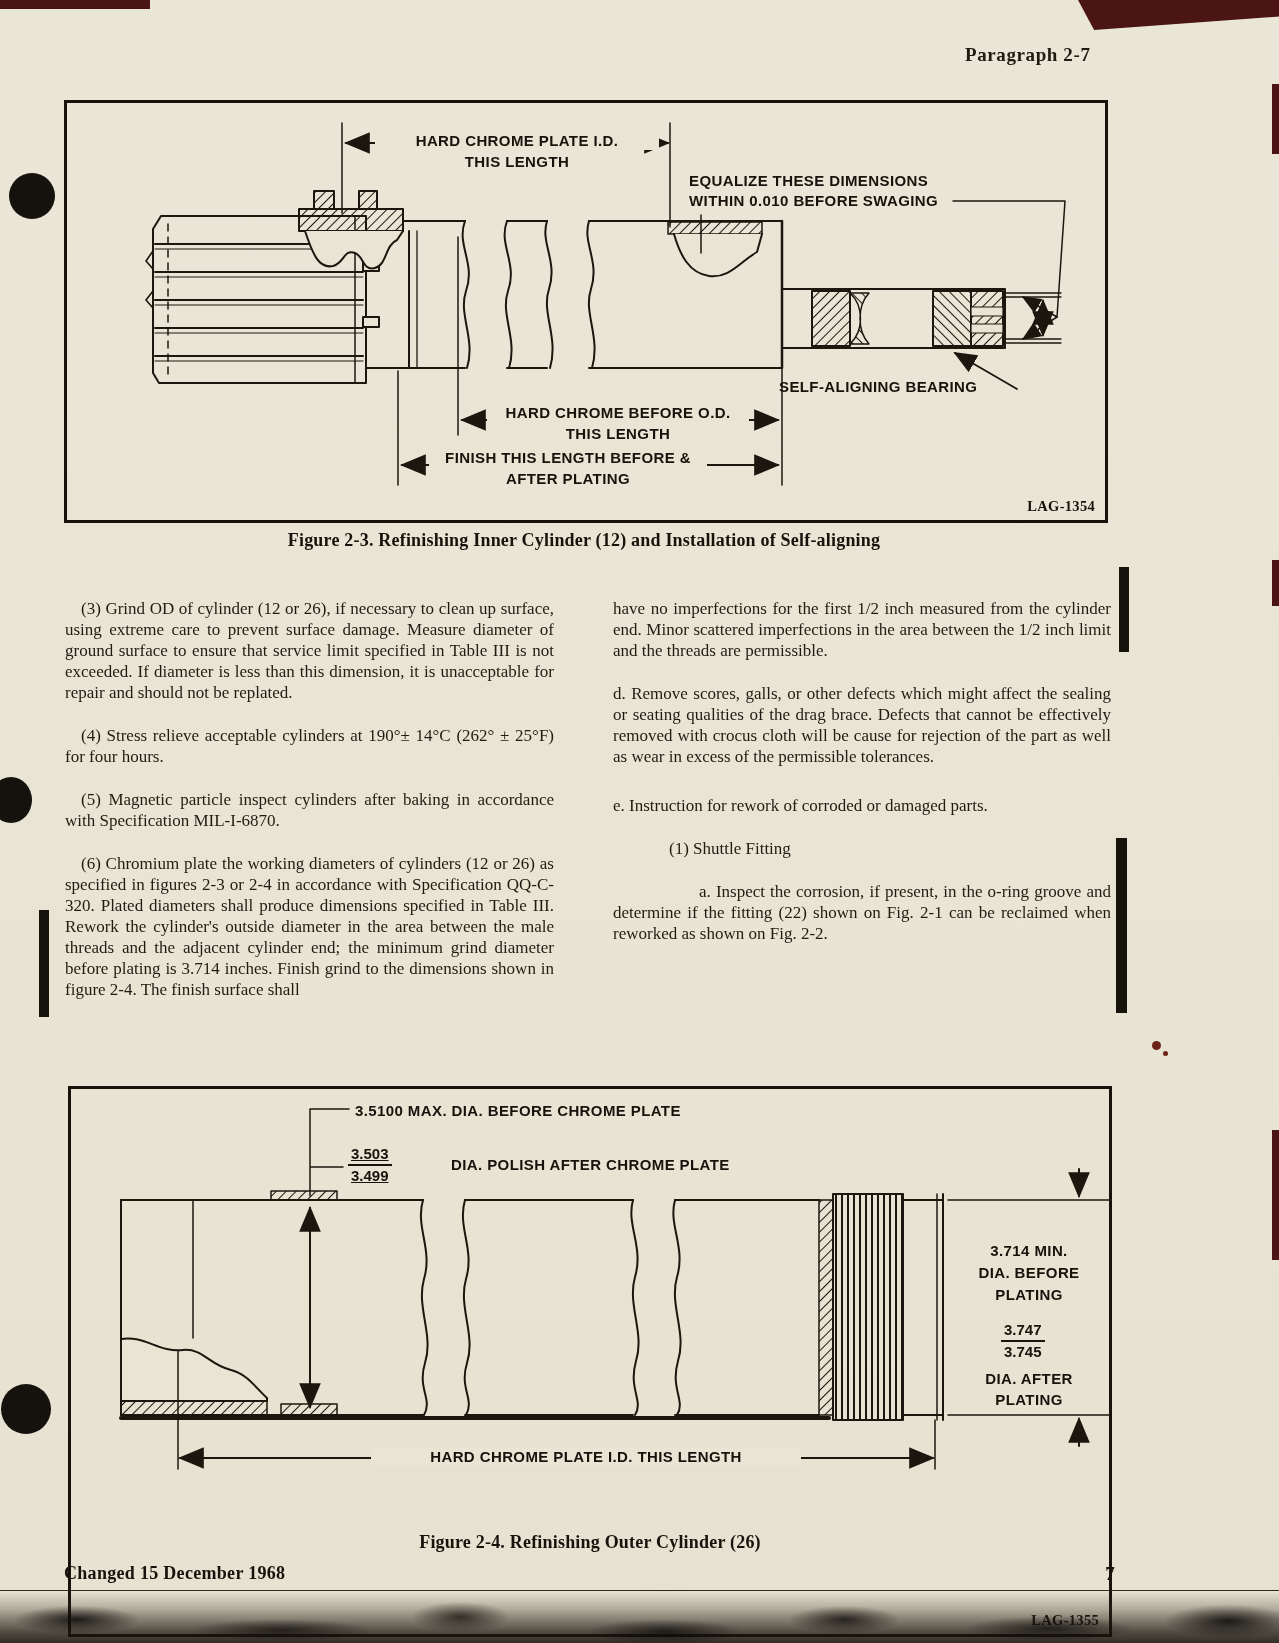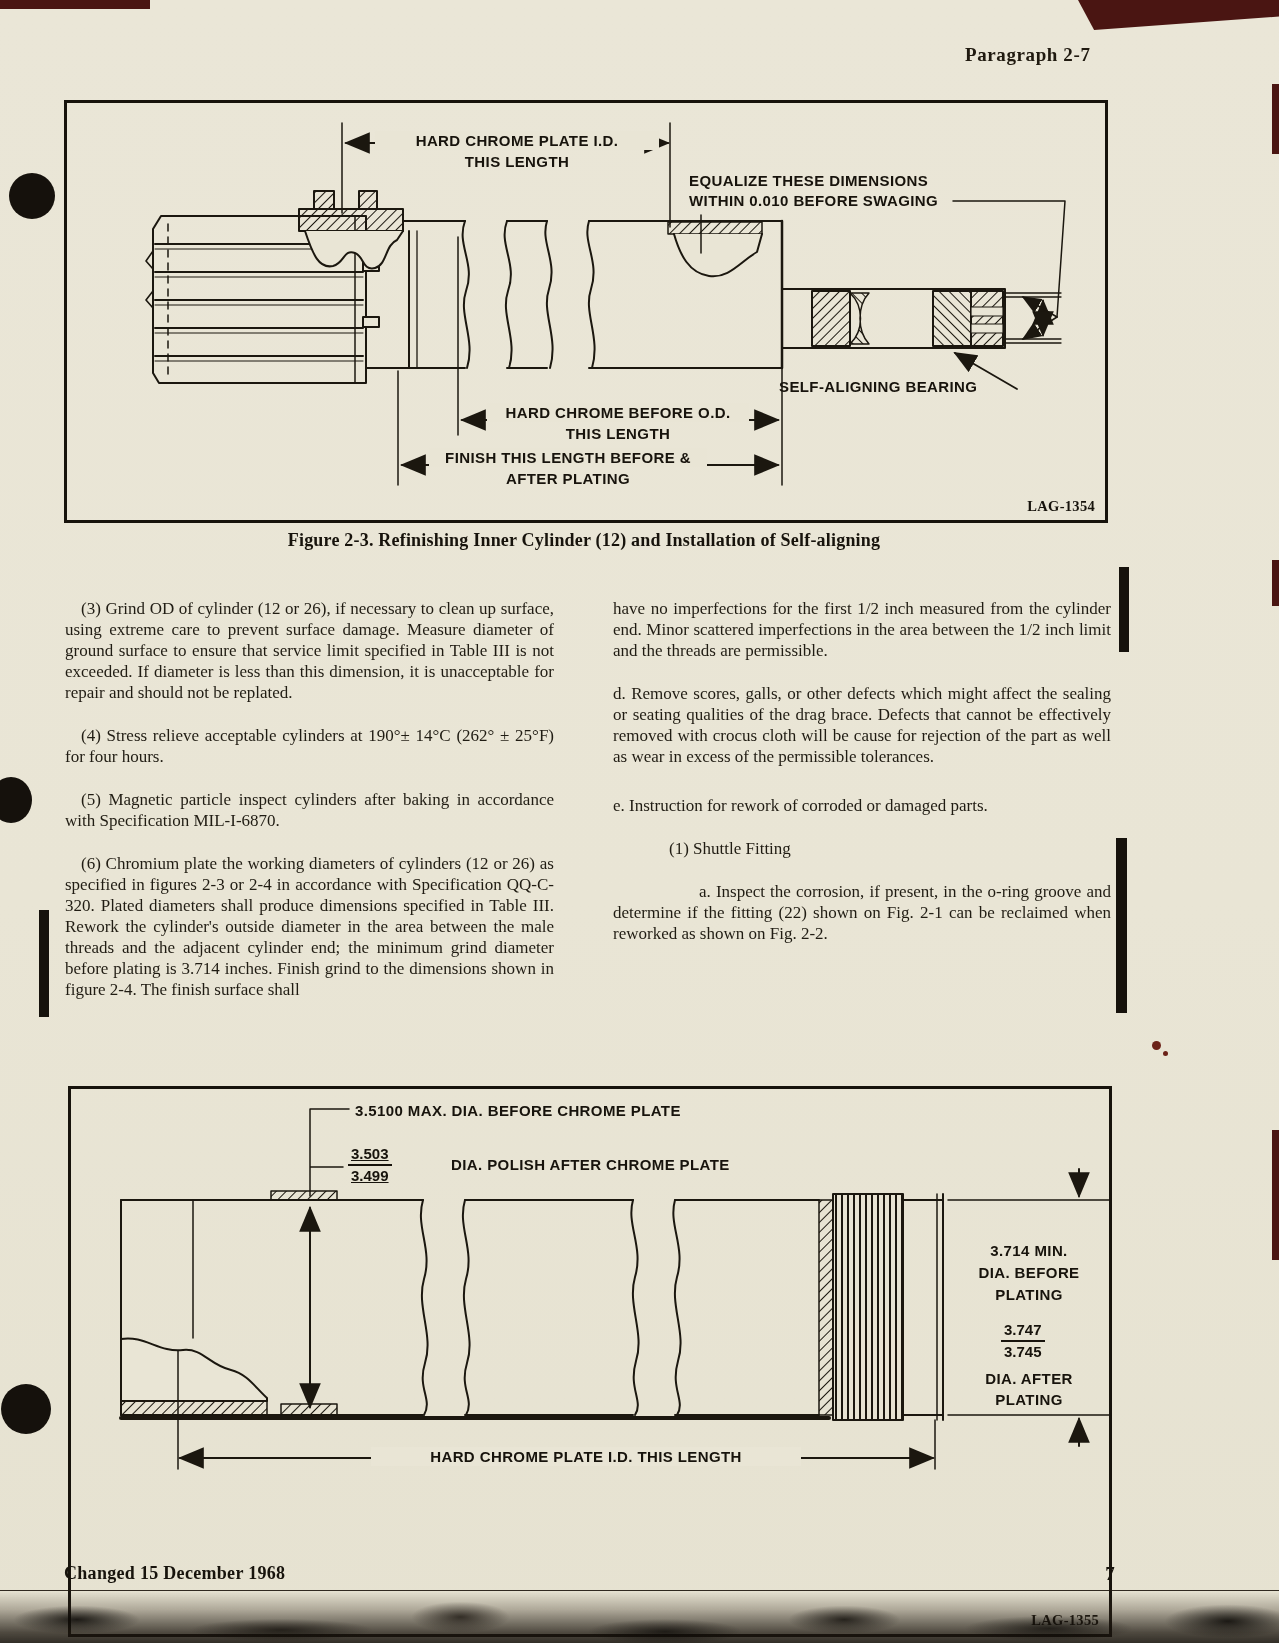--- a/index.html
+++ b/index.html
@@ -234,20 +234,21 @@
     <div class="frac" style="left:930px;top:232px;">
       <span class="num">3.747</span>
       <span class="den">3.745</span>
     </div>
     <div class="fig-label lbl-center" style="left:878px;top:280px;width:160px;">DIA. AFTER</div>
     <div class="fig-label lbl-center" style="left:878px;top:301px;width:160px;">PLATING</div>
     <div class="fig-label lbl-center paper-bg" style="left:300px;top:358px;width:430px;">HARD CHROME PLATE I.D. THIS LENGTH</div>
     <div class="ref-label">LAG-1355</div>
   </div>
 
+  <div class="caption" style="left:68px;top:1531px;width:1044px;">Figure 2-4.  Refinishing Outer Cylinder (26)</div>
 
   <div class="footer-left">Changed 15 December 1968</div>
   <div class="footer-page">7</div>
 
   <div class="punch-hole" style="left:9px;top:173px;width:46px;height:46px;"></div>
   <div class="punch-hole" style="left:-10px;top:777px;width:42px;height:46px;"></div>
   <div class="punch-hole" style="left:1px;top:1384px;width:50px;height:50px;"></div>
   <div class="change-bar" style="left:1119px;top:567px;width:10px;height:85px;"></div>
   <div class="change-bar" style="left:1116px;top:838px;width:11px;height:175px;"></div>
   <div class="change-bar" style="left:39px;top:910px;width:10px;height:107px;"></div>

